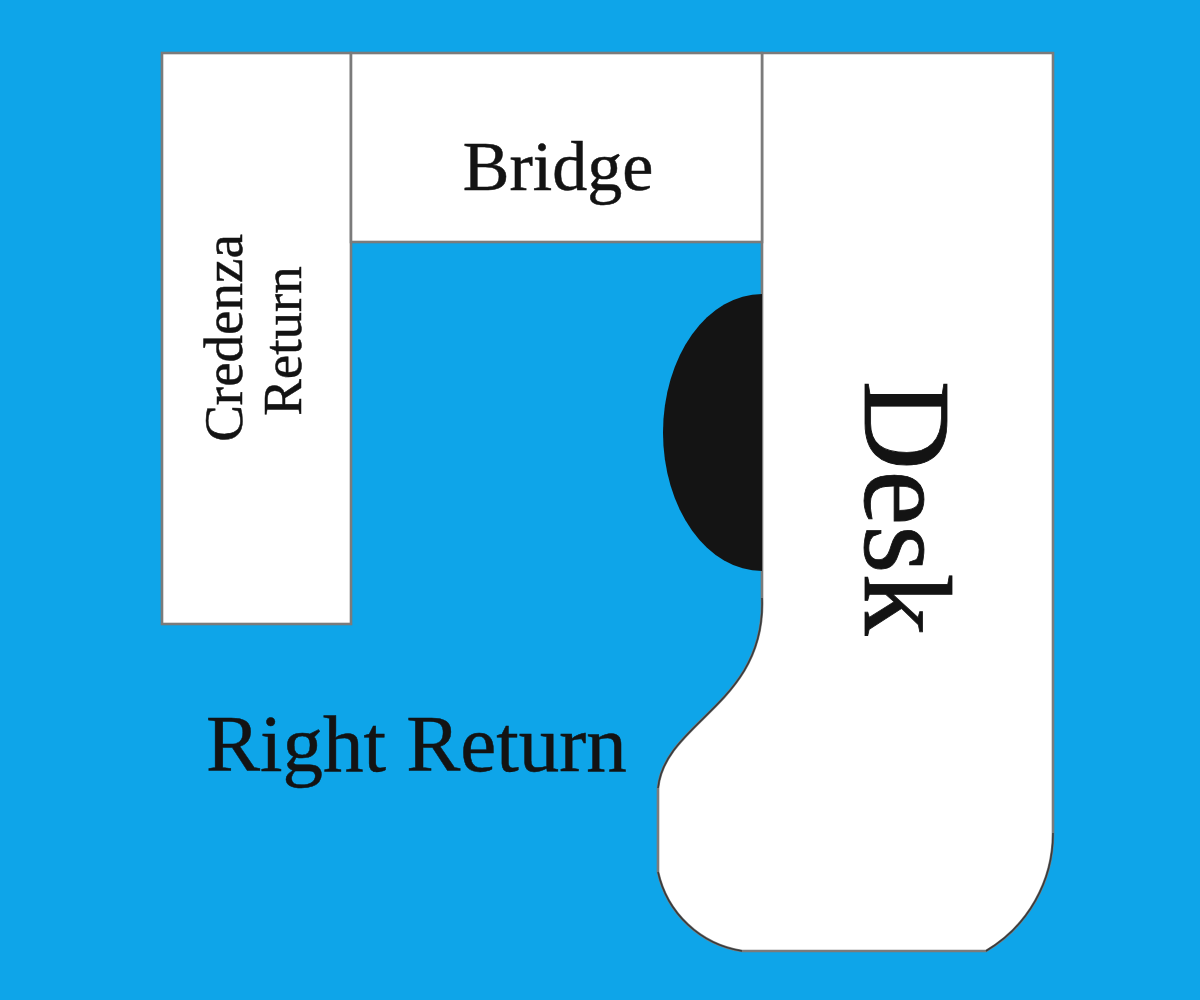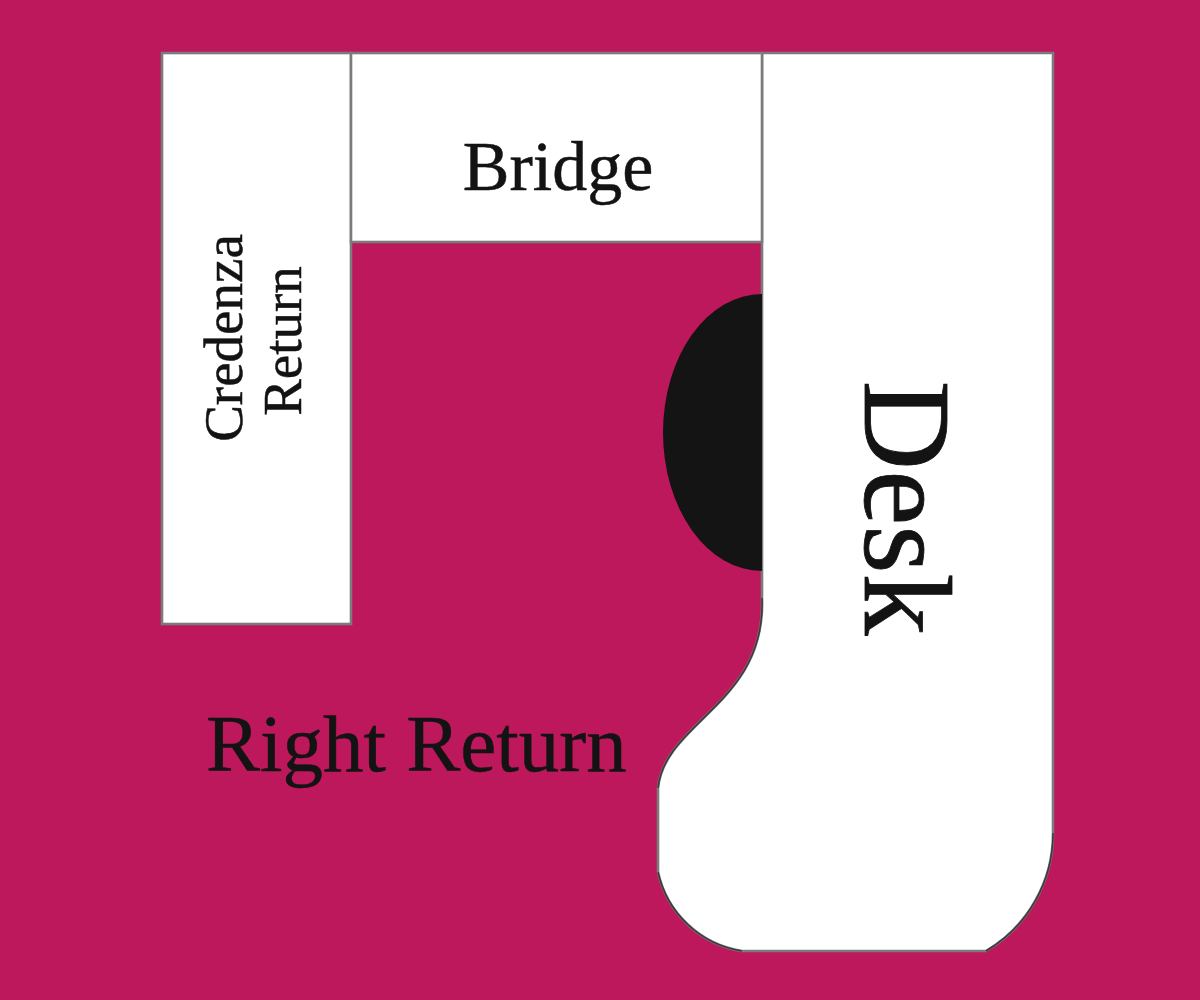--- a/index.html
+++ b/index.html
@@ -1,16 +1,16 @@
 <!DOCTYPE html>
 <html><head>
 <meta charset="utf-8">
 <style>
   html,body{margin:0;padding:0;background:#ffffff;}
-  .stage{position:relative;width:1200px;height:1000px;background:#be185d;overflow:hidden;
+  .stage{position:relative;width:1200px;height:1000px;background:#0ea5e9;overflow:hidden;
          font-family:"Liberation Serif", serif;}
   svg{position:absolute;left:0;top:0;filter:blur(0.55px);}
 </style>
 </head>
 <body>
 <div class="stage">
 <svg width="1200" height="1000" viewBox="0 0 1200 1000">
 
   <path d="M 762 53 L 1053 53 L 1053 833 A 136 136 0 0 1 986 951 L 742 951 A 102 102 0 0 1 658 872 L 658 788 C 665 721 766 704 762 598 Z" fill="#ffffff" stroke="#7b7b7b" stroke-width="2.6"></path>
 

